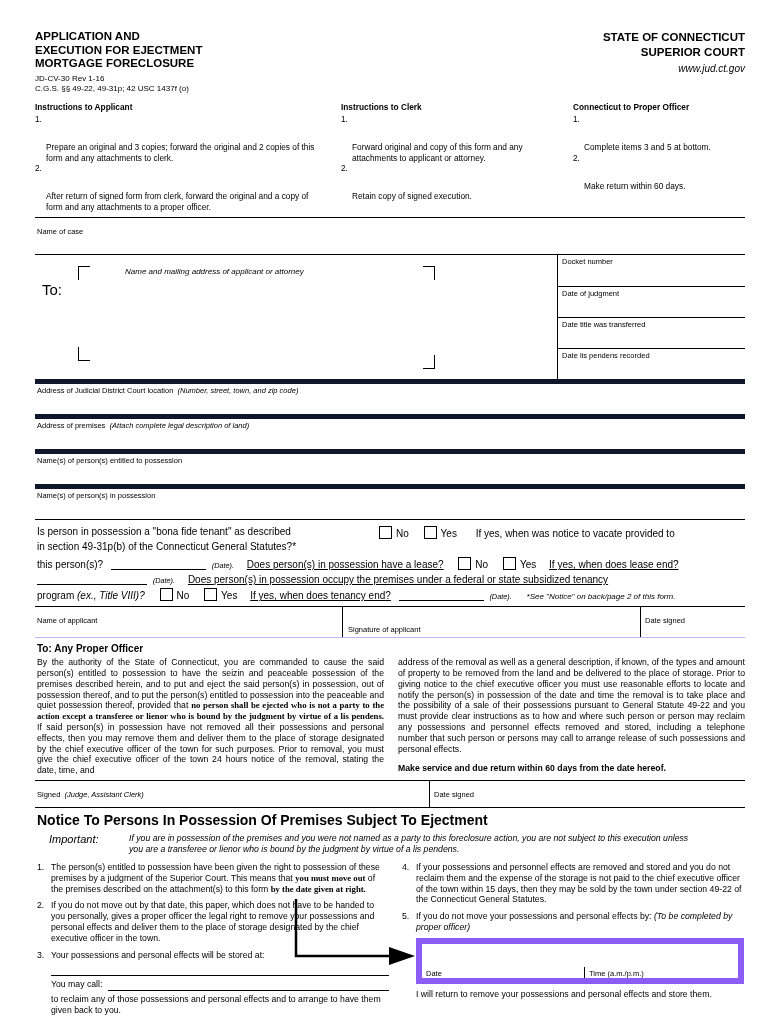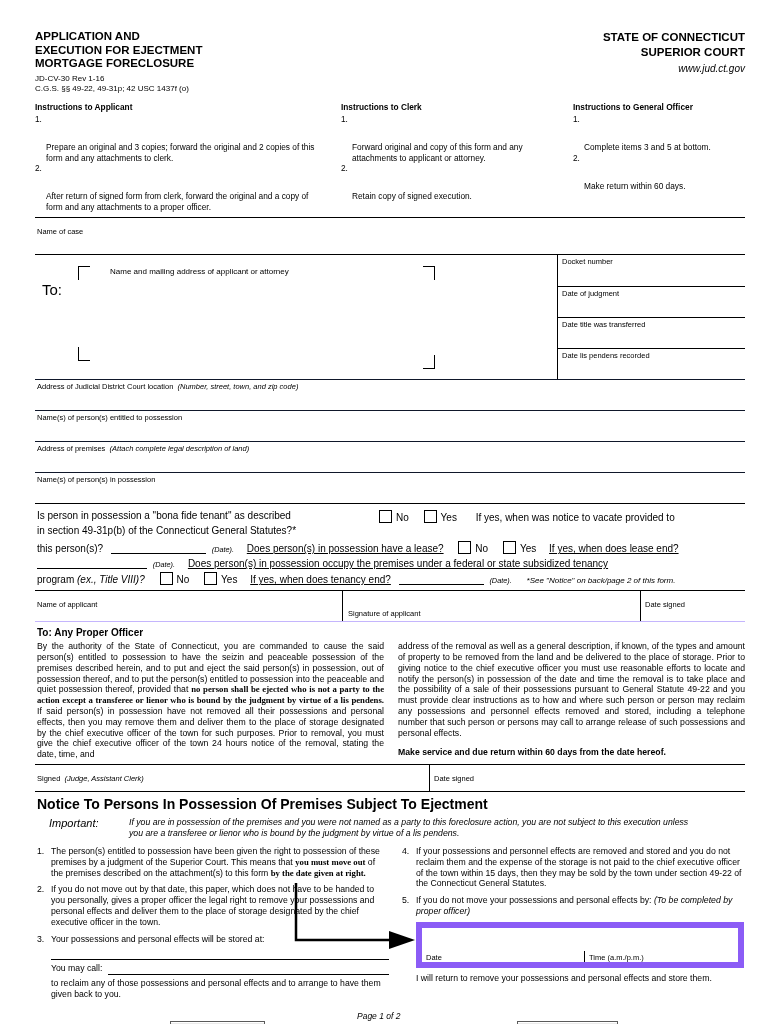--- a/index.html
+++ b/index.html
@@ -29,32 +29,32 @@
   .lbl{font-size:7.5px;}
   .hint{font-style:italic;}
   .fill{flex:1;}
 
   .name-of-case{border-top:1px solid #000;height:34px;padding:2px 0 0 2px;}
 
   
   .to-section{display:flex;border-top:1px solid #000;height:124px;}
   .to-left{position:relative;width:522px;}
   .to-word{position:absolute;left:7px;top:26px;font-size:15px;}
-  .addr-hint{position:absolute;left:75px;top:12px;font-size:8px;}
+  .addr-hint{position:absolute;left:90px;top:12px;font-size:8px;font-style:italic;}
   .addr-input{position:absolute;left:55px;top:28px;width:330px;height:70px;}
   .bracket{position:absolute;width:11px;height:13px;}
   .b-tl{left:43px;top:11px;border-left:1.5px solid #000;border-top:1.5px solid #000;}
   .b-tr{left:388px;top:11px;border-right:1.5px solid #000;border-top:1.5px solid #000;}
   .b-bl{left:43px;top:92px;border-left:1.5px solid #000;border-bottom:1.5px solid #000;}
   .b-br{left:388px;top:100px;border-right:1.5px solid #000;border-bottom:1.5px solid #000;}
   .to-right{flex:1;display:flex;flex-direction:column;}
   .to-cell{flex:1;border-left:1px solid #000;border-bottom:1px solid #000;padding:2px 0 0 4px;display:flex;flex-direction:row;}
   .to-cell:last-child{border-bottom:none;}
 
-  .field-row{border-top:1px solid #0f172a;height:28px;padding:2px 0 0 2px;display:flex;flex-direction:column;}
+  .field-row{border-top:5px solid #0f172a;height:28px;padding:2px 0 0 2px;display:flex;flex-direction:column;}
 
   
   .tenant{border-top:1px solid #000;padding:4px 2px 5px 2px;font-size:10px;}
   .t-top{display:flex;}
   .t-q1{width:306px;line-height:1.5;}
   .t-q1-right{padding-top:2px;}
   .t-line{margin-top:3px;white-space:nowrap;}
   .cb{display:inline-block;width:11px;height:11px;border:1px solid #000;background:#fff;vertical-align:-2px;margin:0 4px 0 12px;}
   .cb.first{margin-left:36px;}
   .blank{display:inline-block;border-bottom:1px solid #000;height:11px;vertical-align:bottom;}
@@ -156,21 +156,21 @@
       <div class="instr-item">
         <span class="instr-num">1.</span>
         <span class="instr-text">Forward original and copy of this form and any attachments to applicant or attorney.</span>
       </div>
       <div class="instr-item">
         <span class="instr-num">2.</span>
         <span class="instr-text">Retain copy of signed execution.</span>
       </div>
     </div>
     <div class="instr-col c3">
-      <div class="instr-title">Instructions to General Officer</div>
+      <div class="instr-title">Connecticut to Proper Officer</div>
       <div class="instr-item">
         <span class="instr-num">1.</span>
         <span class="instr-text">Complete items 3 and 5 at bottom.</span>
       </div>
       <div class="instr-item">
         <span class="instr-num">2.</span>
         <span class="instr-text">Make return within 60 days.</span>
       </div>
     </div>
   </div>
@@ -208,25 +208,25 @@
         <div class="fill"></div>
       </div>
     </div>
   </div>
 
   <div class="field-row">
     <span class="lbl"><span>Address of Judicial District Court location</span>&nbsp;&nbsp;<span class="hint">(Number, street, town, and zip code)</span></span>
     <div class="fill"></div>
   </div>
   <div class="field-row">
+    <span class="lbl"><span>Address of premises</span>&nbsp;&nbsp;<span class="hint">(Attach complete legal description of land)</span></span>
+    <div class="fill"></div>
+  </div>
+  <div class="field-row">
     <span class="lbl">Name(s) of person(s) entitled to possession</span>
-    <div class="fill"></div>
-  </div>
-  <div class="field-row">
-    <span class="lbl"><span>Address of premises</span>&nbsp;&nbsp;<span class="hint">(Attach complete legal description of land)</span></span>
     <div class="fill"></div>
   </div>
   <div class="field-row">
     <span class="lbl">Name(s) of person(s) in possession</span>
     <div class="fill"></div>
   </div>
 
   <div class="tenant">
     <div class="t-top">
       <div class="t-q1">

